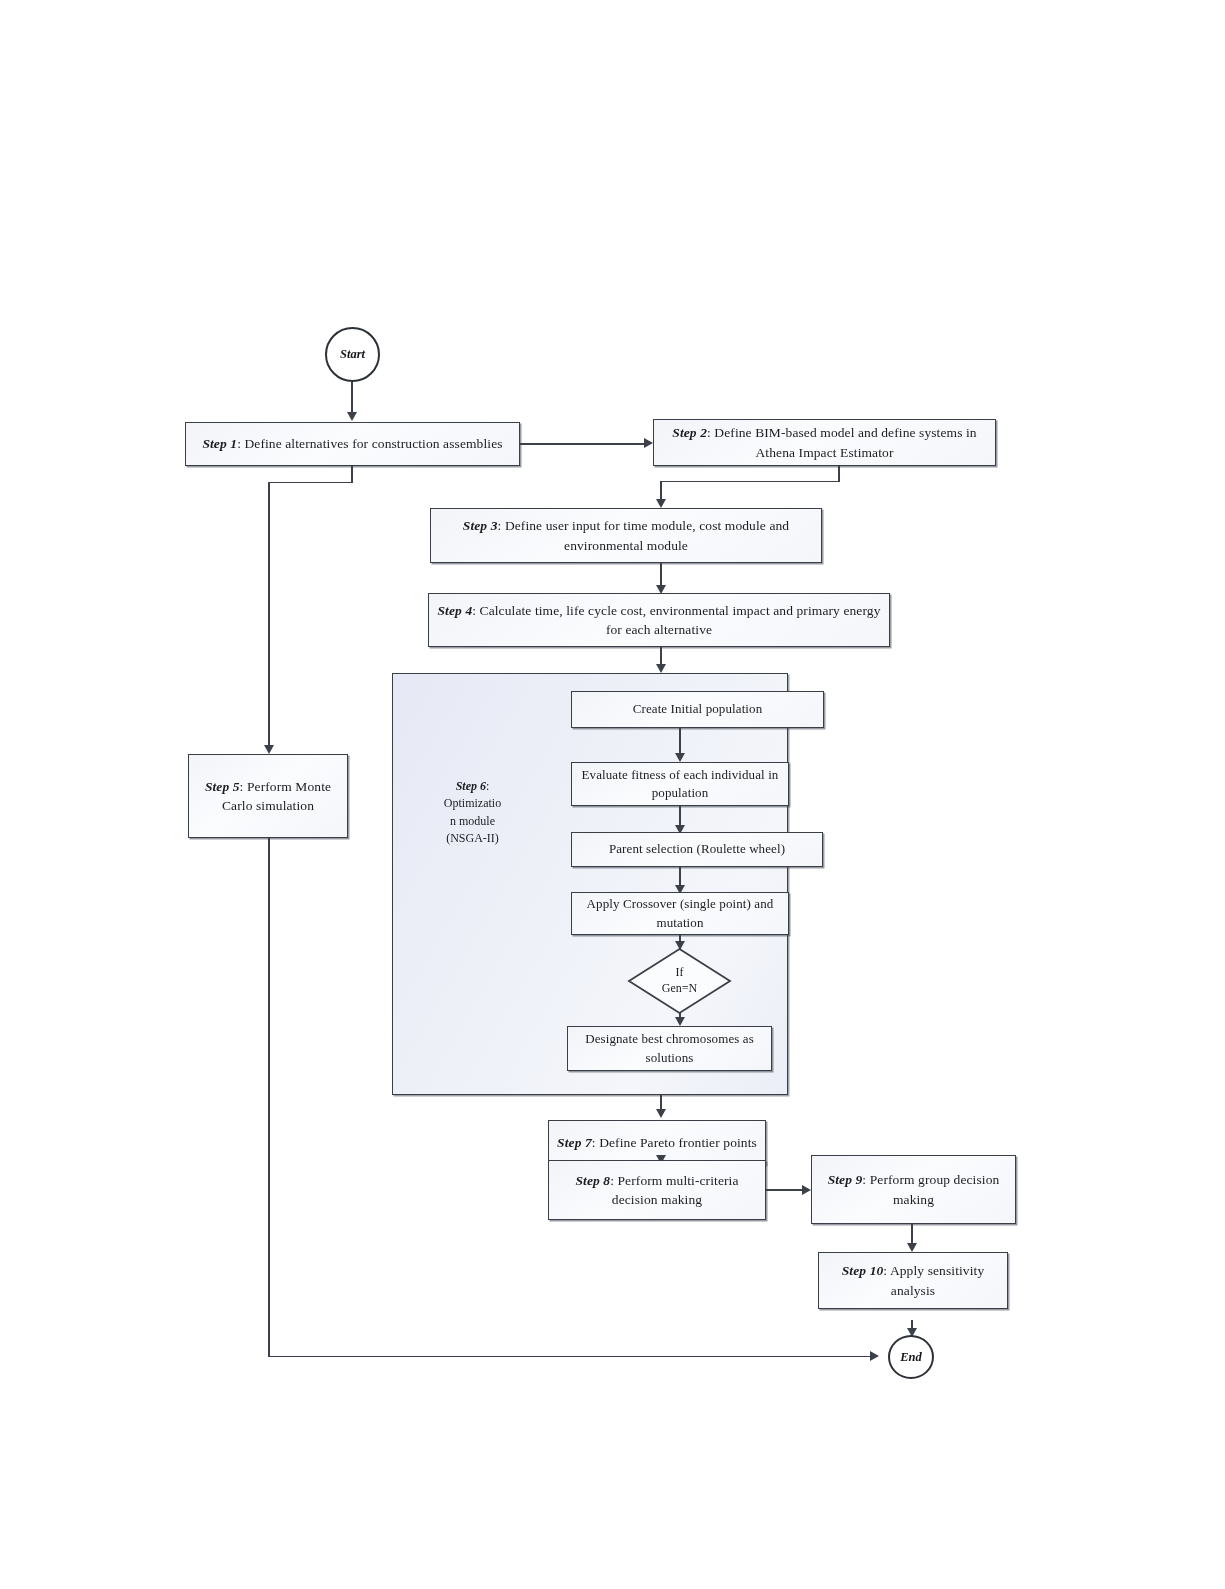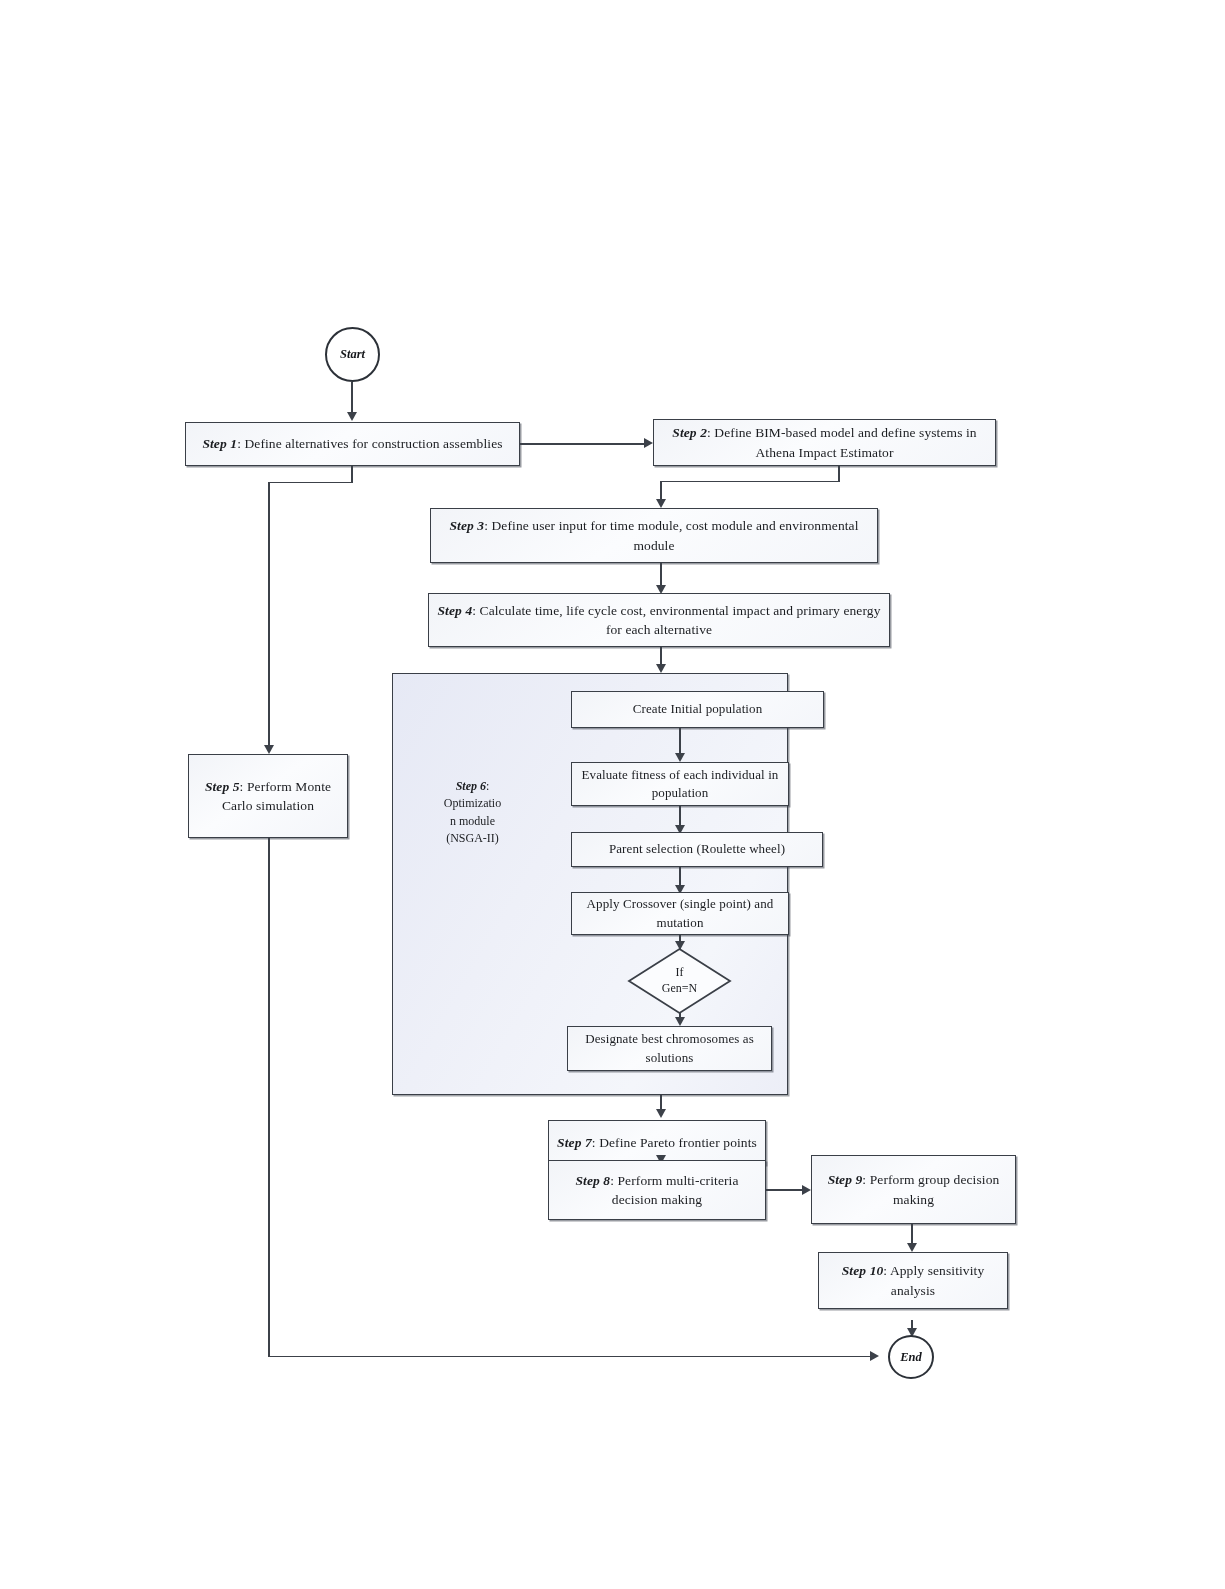--- a/index.html
+++ b/index.html
@@ -137,21 +137,21 @@
 
   <div class="node" style="left:653px; top:419px; width:343px; height:47px;">
     <span class="txt"><b>Step 2</b><span>: </span><span>Define BIM-based model and define systems in Athena Impact Estimator</span></span>
   </div>
 
   <div class="conn v" style="left:838px; top:466px; height:16px;"></div>
   <div class="conn h" style="left:660px; top:480.5px; width:180px;"></div>
   <div class="conn v" style="left:660px; top:480.5px; height:23px;"></div>
   <div class="arrow-down" style="left:655.5px; top:499px;"></div>
 
-  <div class="node" style="left:430px; top:508px; width:448px; height:55px;">
+  <div class="node" style="left:430px; top:508px; width:392px; height:55px;">
     <span class="txt"><b>Step 3</b><span>: </span><span>Define user input for time module, cost module and environmental module</span></span>
   </div>
 
   <div class="conn v" style="left:660px; top:563px; height:25px;"></div>
   <div class="arrow-down" style="left:655.5px; top:585px;"></div>
 
   <div class="node" style="left:428px; top:593px; width:462px; height:54px;">
     <span class="txt"><b>Step 4</b><span>: </span><span>Calculate time, life cycle cost, environmental impact and primary energy for each alternative</span></span>
   </div>
 

